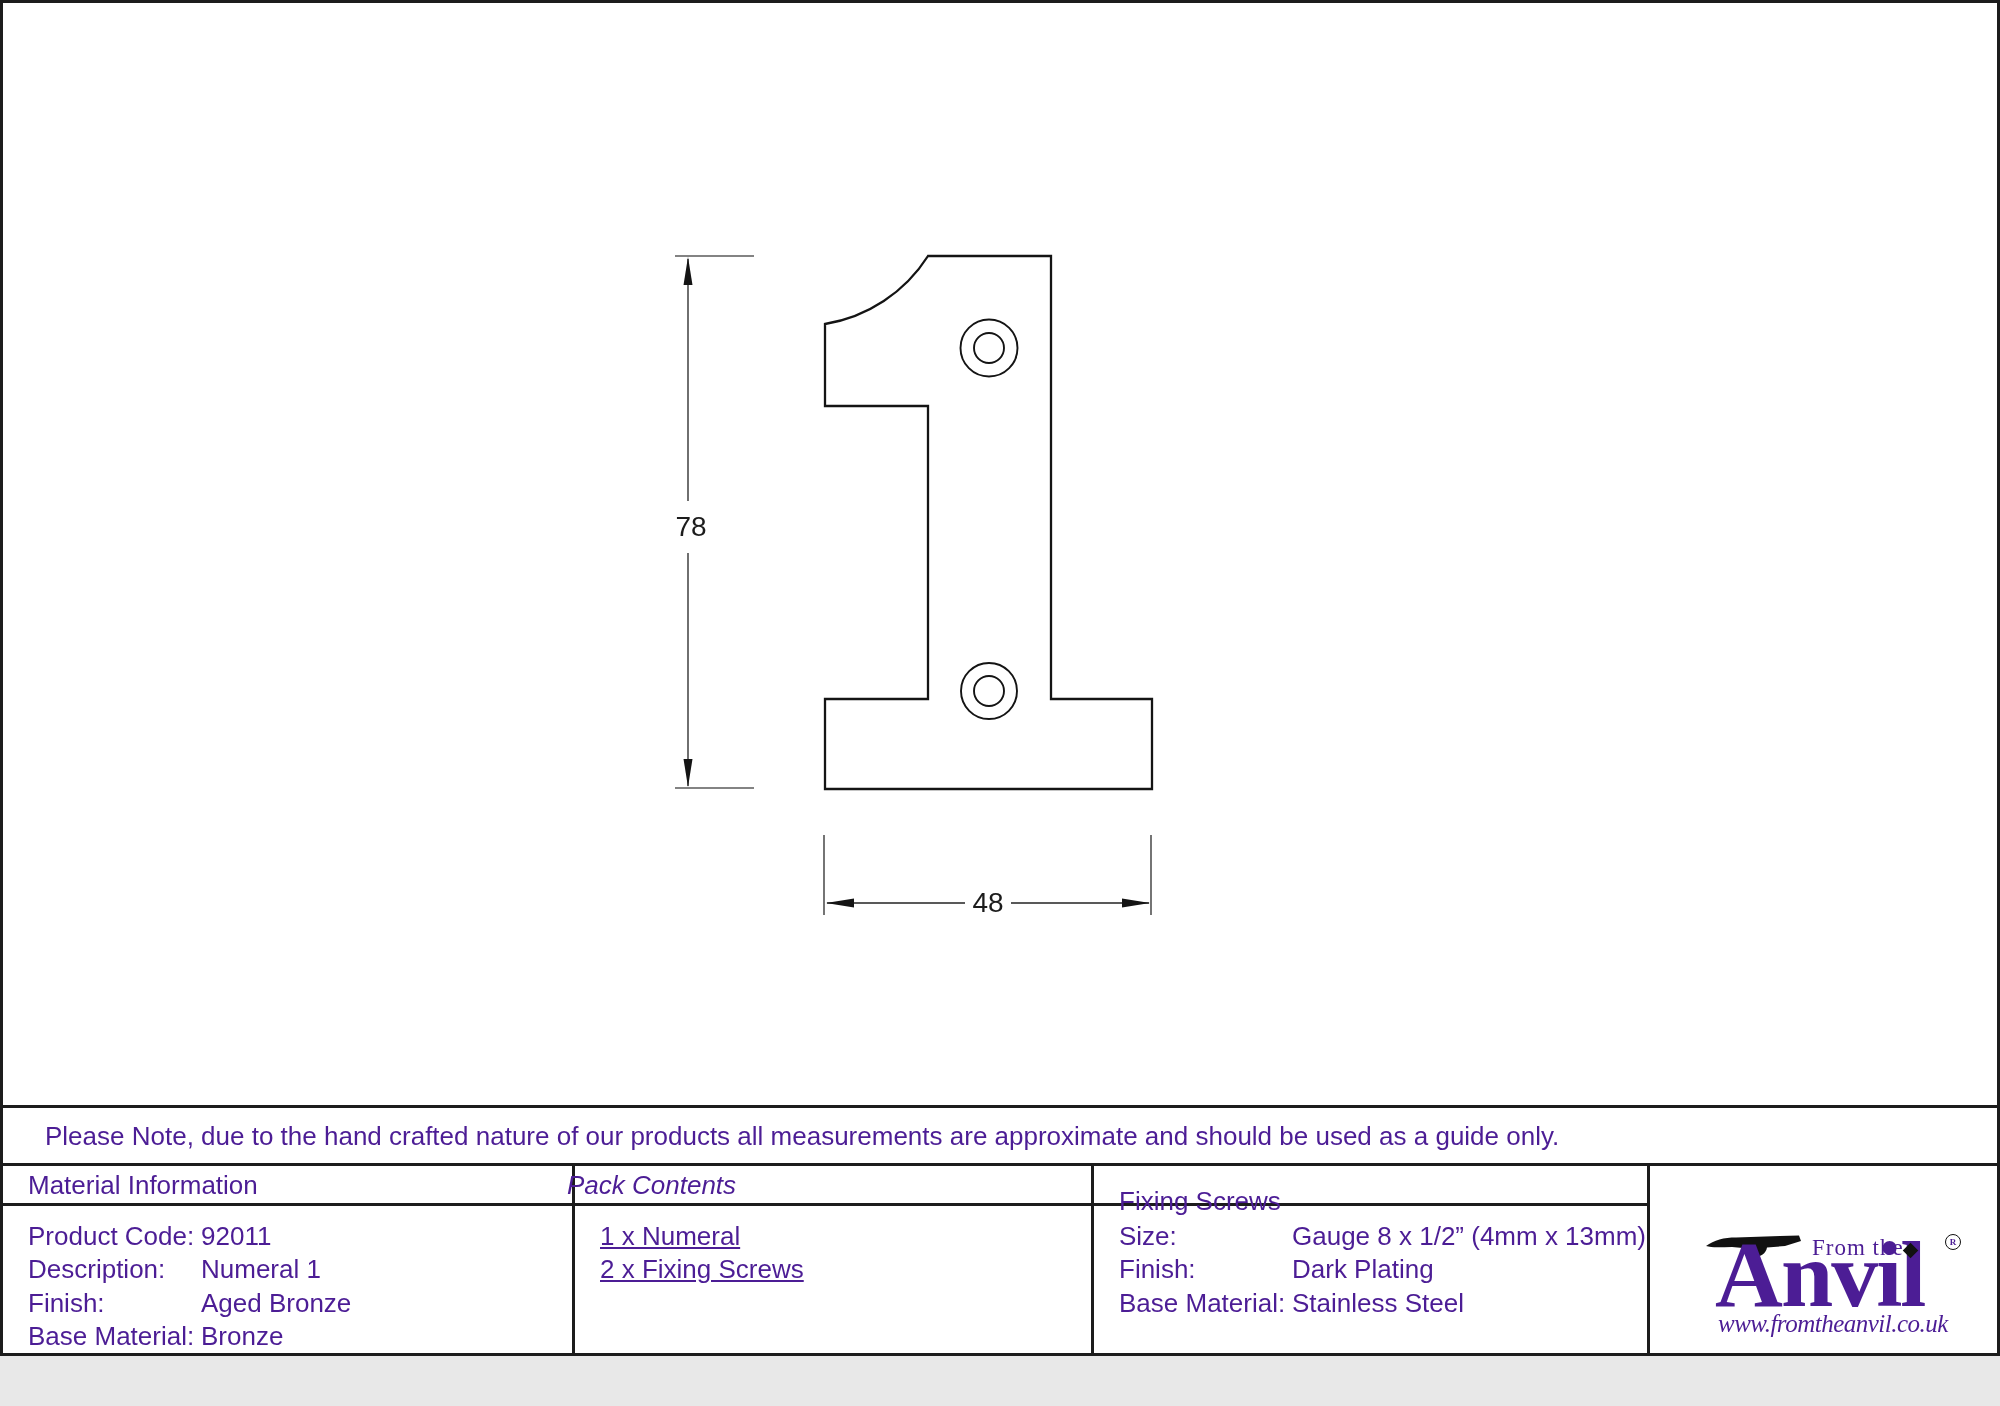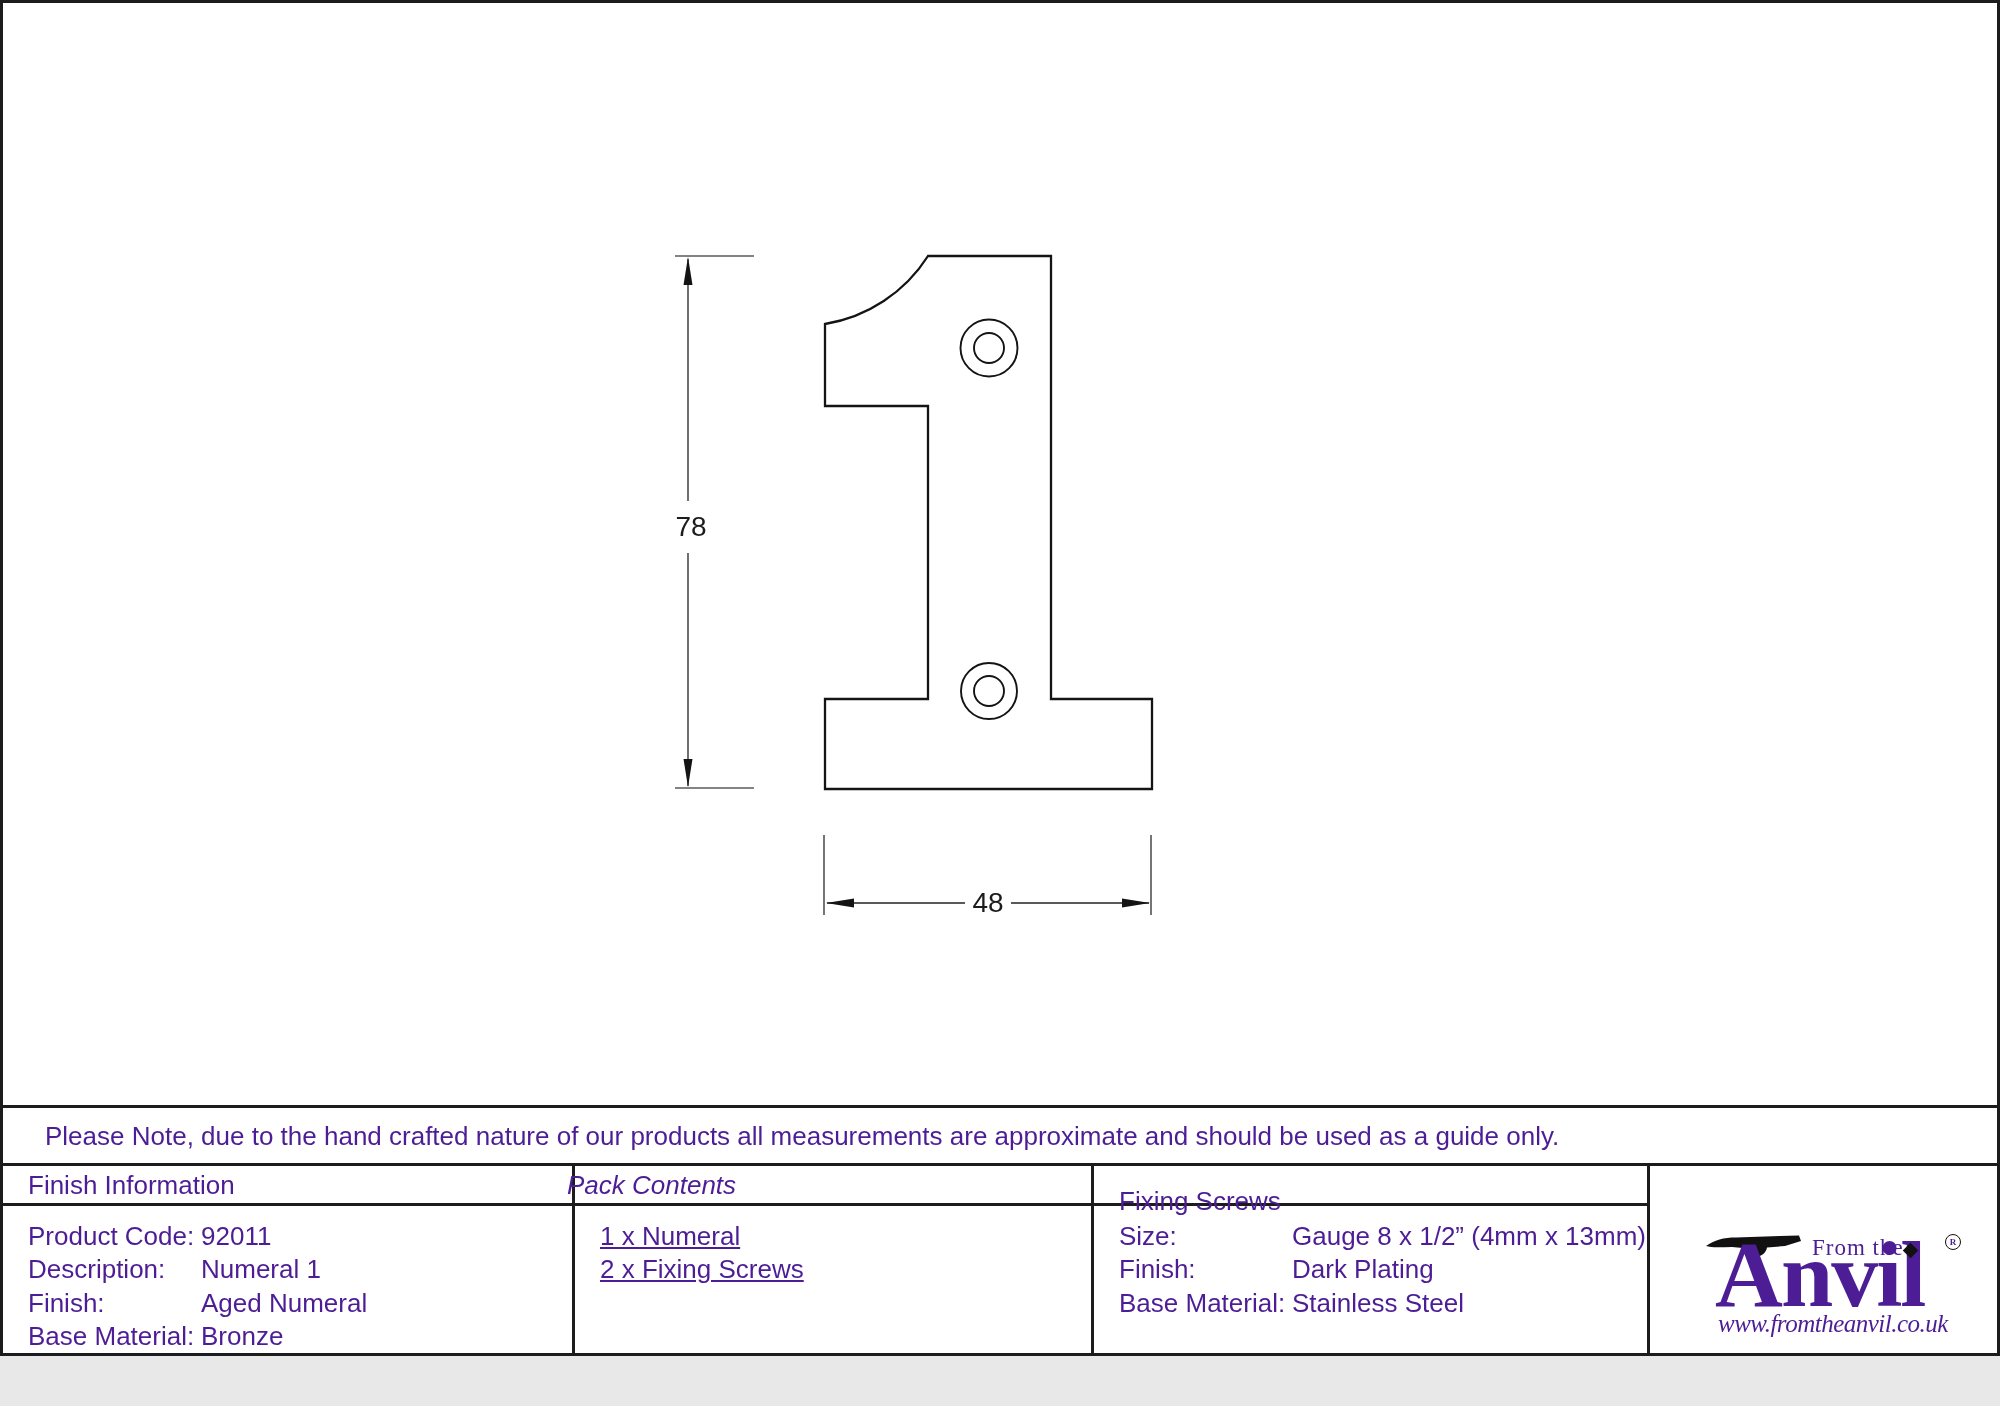--- a/index.html
+++ b/index.html
@@ -102,36 +102,36 @@
   <div class="note-band">
     <span class="note-text">Please Note, due to the hand crafted nature of our products all measurements are approximate and should be used as a guide only.</span>
   </div>
   <div class="hline" style="left:0; right:0; top:1160px;"></div>
 
   <div class="hline" style="left:0; width:1647px; top:1200px;"></div>
   <div class="vline" style="left:569px; top:1160px; height:243px;"></div>
   <div class="vline" style="left:1088px; top:1160px; height:243px;"></div>
   <div class="vline" style="left:1644px; top:1160px; height:243px;"></div>
 
-  <div class="col-header" style="left:25px;">Finish Information</div>
+  <div class="col-header" style="left:25px;">Material Information</div>
   <div class="col-header" style="left:564px;font-style:italic;">Pack Contents</div>
   <div class="col-header" style="left:1116px;margin-top:16px;">Fixing Screws</div>
 
   <div class="spec-rows" style="left:25px;">
     <div class="spec-row">
       <span class="spec-label">Product Code:</span>
       <span class="spec-value">92011</span>
     </div>
     <div class="spec-row">
       <span class="spec-label">Description:</span>
       <span class="spec-value">Numeral 1</span>
     </div>
     <div class="spec-row">
       <span class="spec-label">Finish:</span>
-      <span class="spec-value">Aged Numeral</span>
+      <span class="spec-value">Aged Bronze</span>
     </div>
     <div class="spec-row">
       <span class="spec-label">Base Material:</span>
       <span class="spec-value">Bronze</span>
     </div>
   </div>
 
   <div class="spec-rows" style="left:597px;text-decoration:underline;">
     <div class="spec-row">
       <span class="spec-value">1 x Numeral</span>

